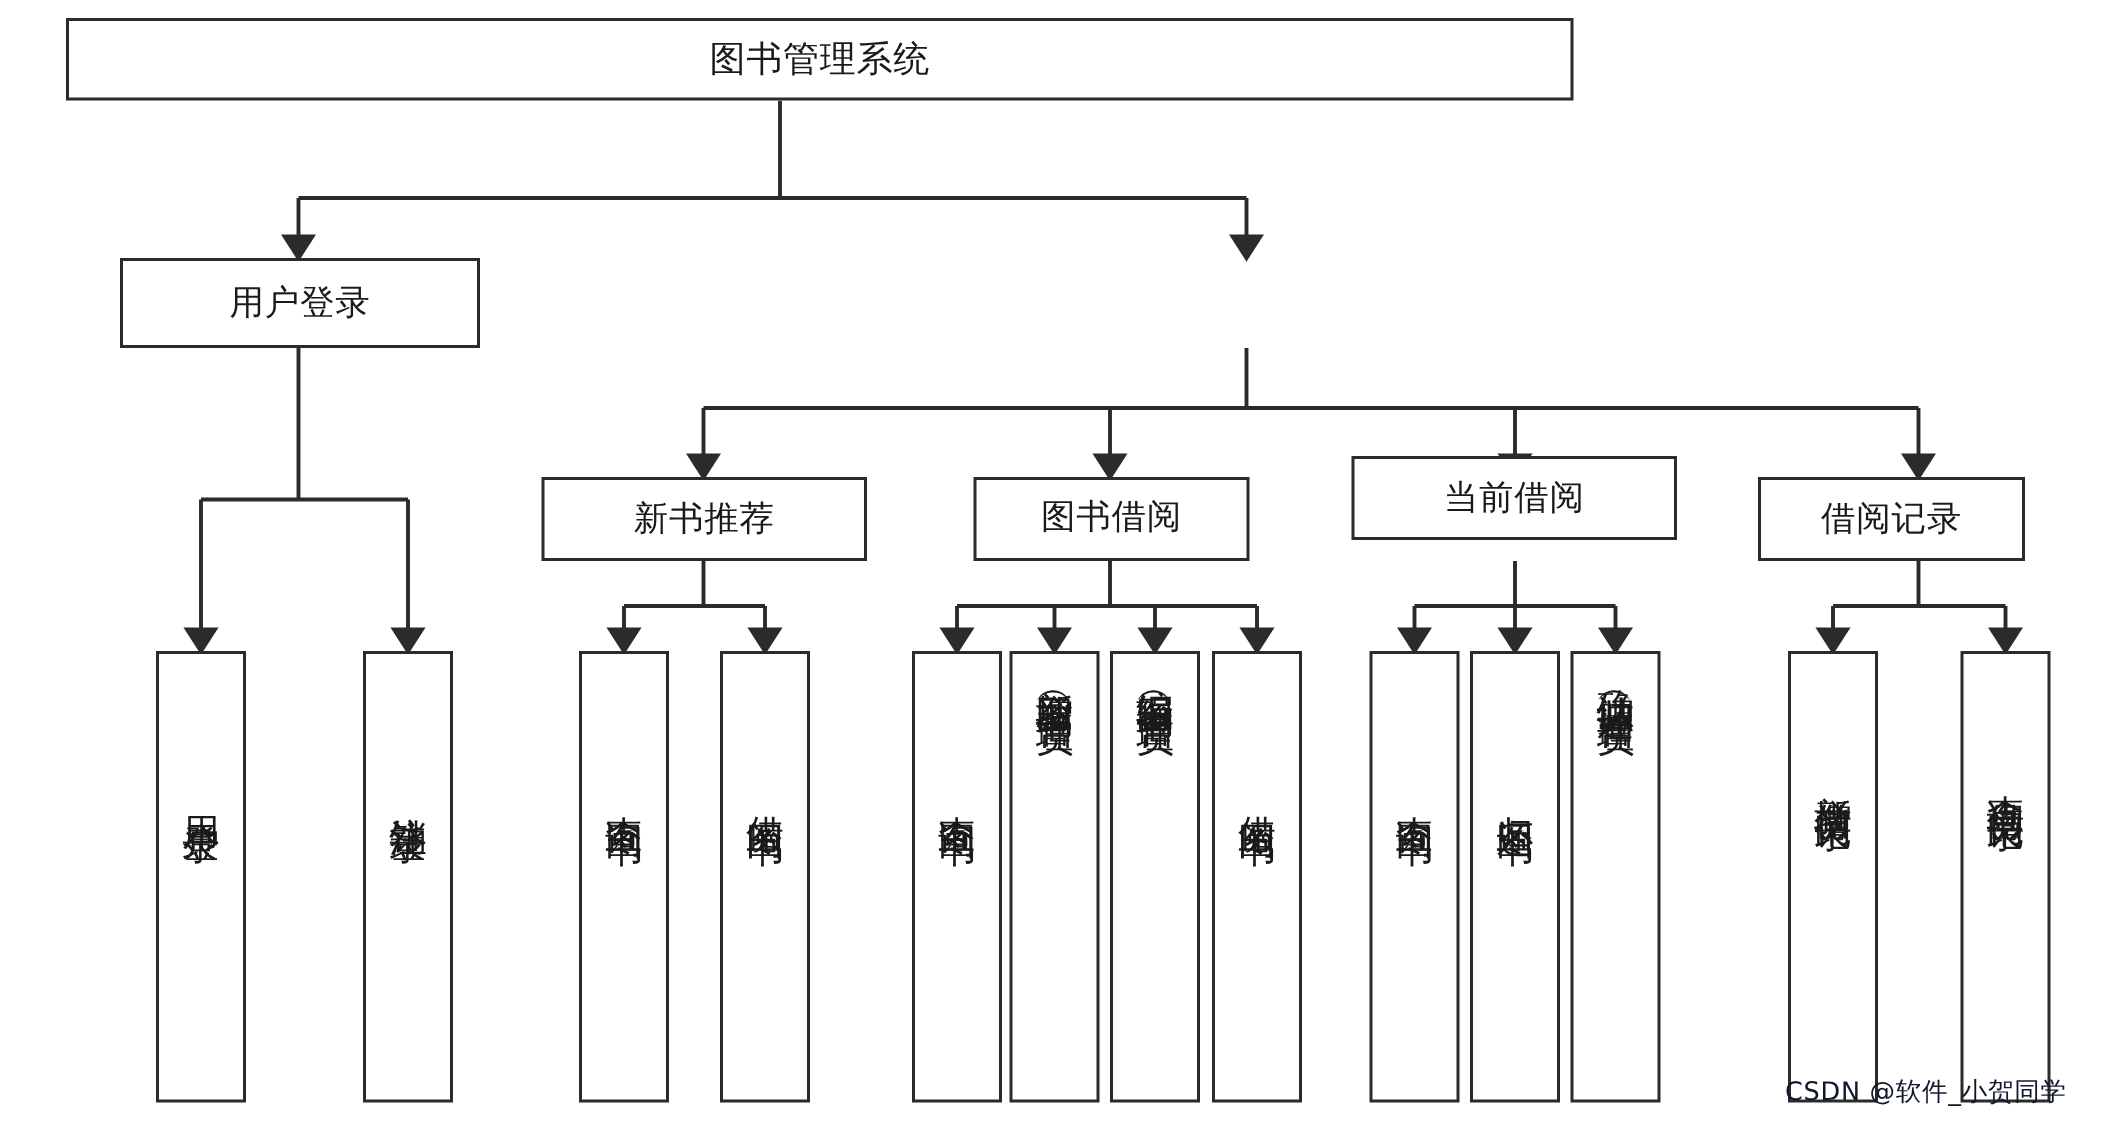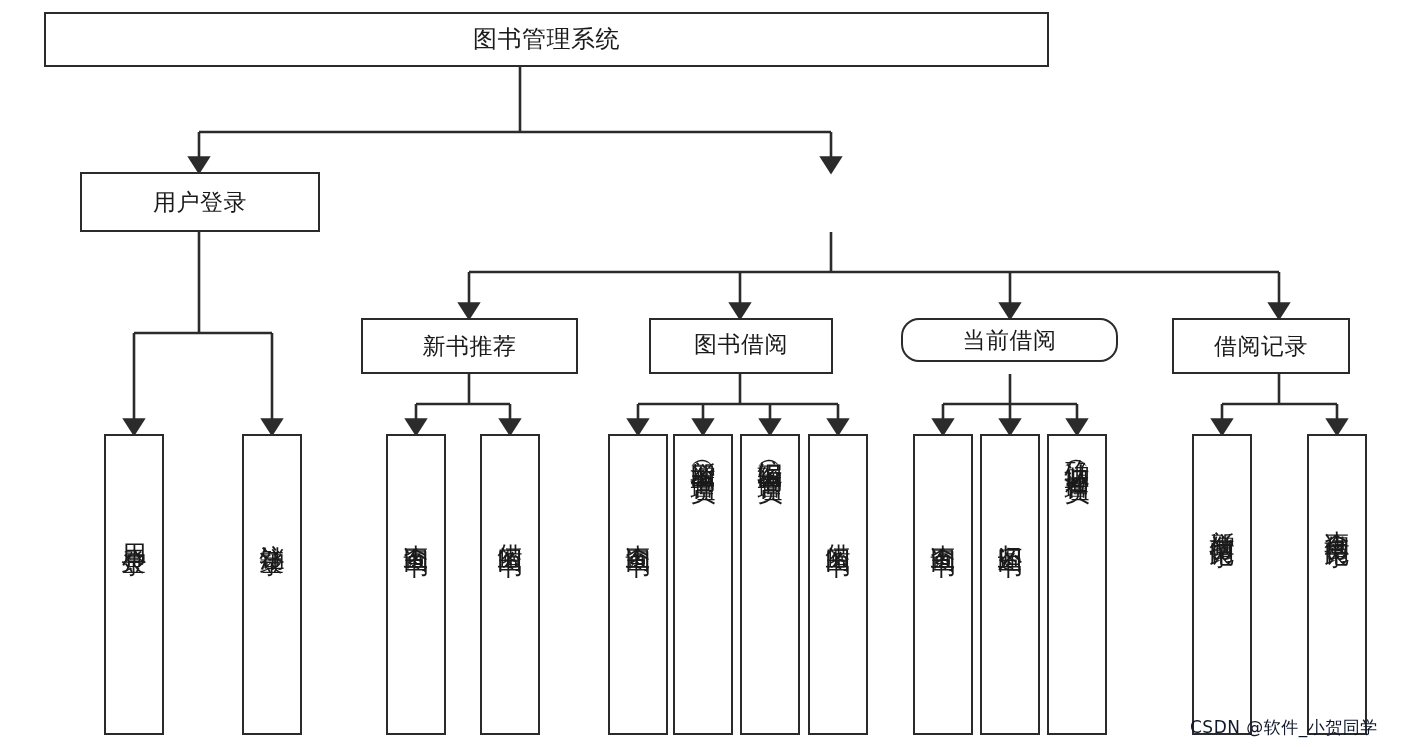--- a/index.html
+++ b/index.html
@@ -134,21 +134,21 @@
   <div class="node horiz" style="left:80px; top:172px; width:240px; height:60px;">
     <span class="label">用户登录</span>
   </div>
 
   <div class="node horiz" style="left:361px; top:318px; width:217px; height:56px;">
     <span class="label">新书推荐</span>
   </div>
   <div class="node horiz" style="left:649px; top:318px; width:184px; height:56px;font-family:Liberation Mono, monospace;">
     <span class="label">图书借阅</span>
   </div>
-  <div class="node horiz" style="left:901px; top:318px; width:217px; height:44px;border-radius:18px;">
+  <div class="node horiz" style="left:901px; top:304px; width:217px; height:56px;">
     <span class="label">当前借阅</span>
   </div>
   <div class="node horiz" style="left:1172px; top:318px; width:178px; height:56px;">
     <span class="label">借阅记录</span>
   </div>
 
   <div class="node vert pad-top" style="left:104px; top:434px; width:60px; height:301px;">
     <span class="label">用户登录</span>
   </div>
   <div class="node vert pad-top" style="left:242px; top:434px; width:60px; height:301px;">

